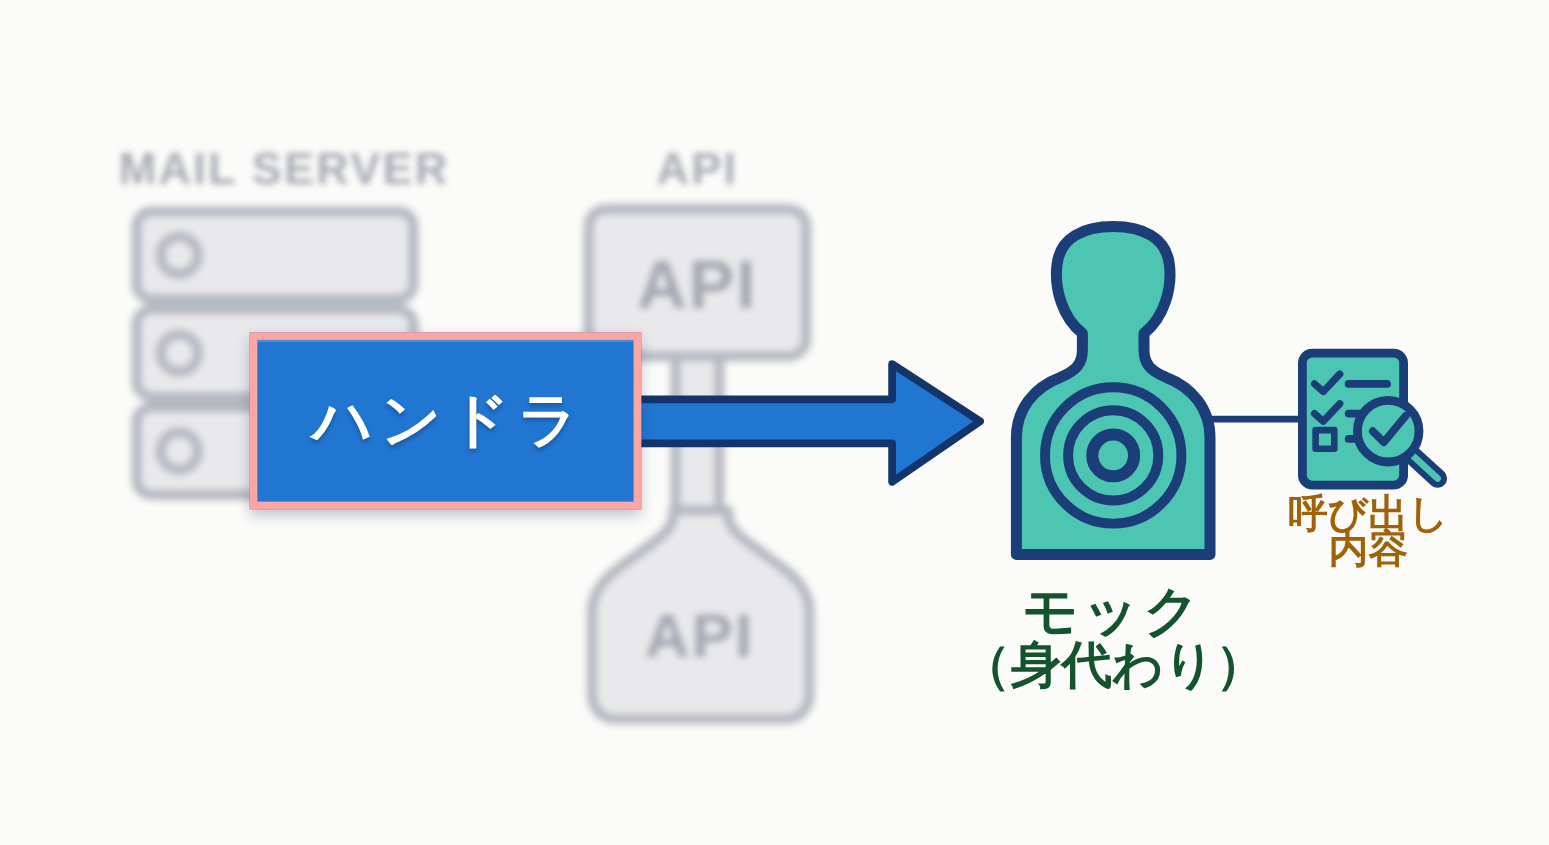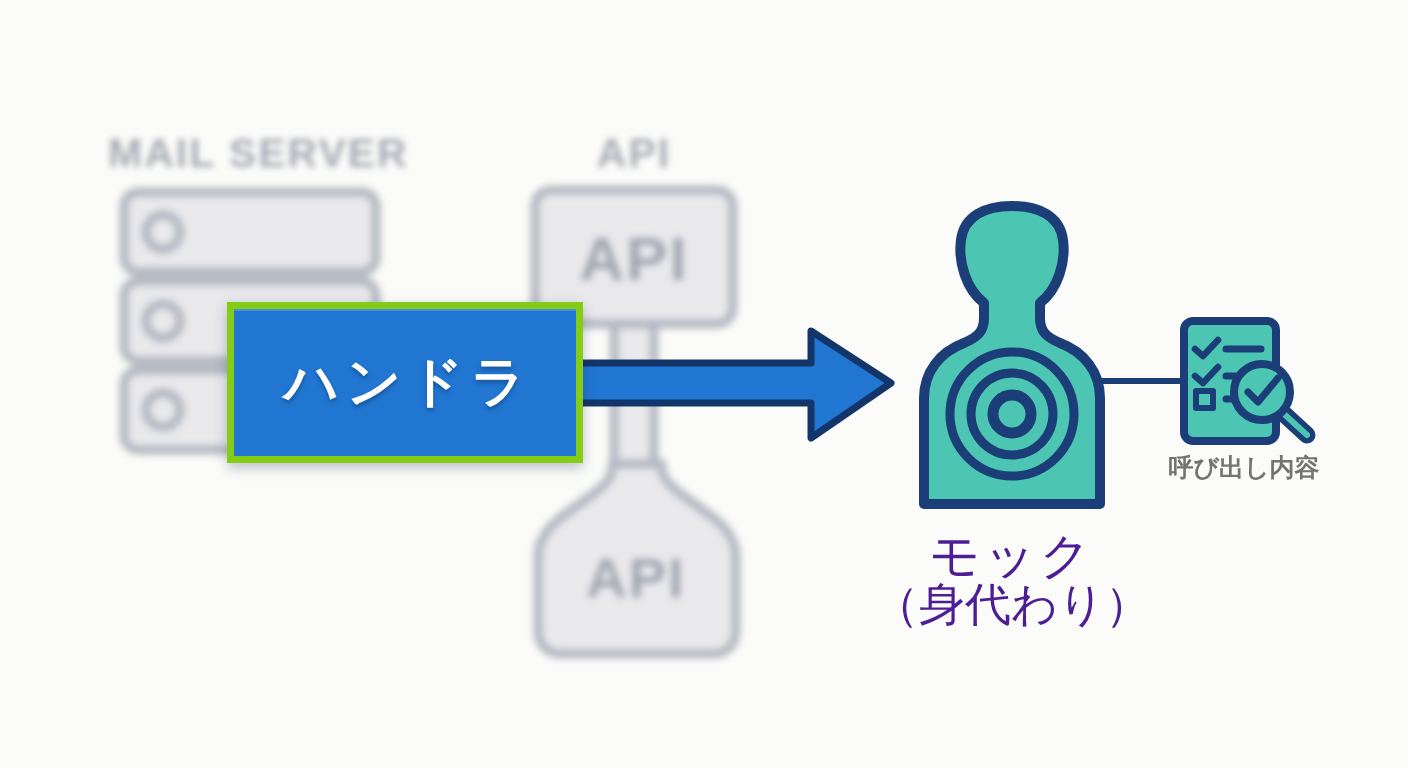--- a/index.html
+++ b/index.html
@@ -19,39 +19,39 @@
   .bg-label.api  { left:584px; top:130px; width:100px; text-align:center; font-size:41px; }
   .bg-icons { filter:blur(3.5px); }
   .bg-icons text {
     font-family:"Liberation Sans","DejaVu Sans",sans-serif;
     font-weight:bold; fill:#a2a6b0;
   }
 
   
   .handler-box {
     position:absolute; left:227px; top:302px; width:356px; height:161px;
-    background:#2176d2; border:7px solid #84cc16; box-sizing:border-box;
+    background:#2176d2; border:7px solid #fca5a5; box-sizing:border-box;
     display:flex; align-items:center; justify-content:center;
     box-shadow:0 5px 12px rgba(25,45,90,.28), inset 0 2px 0 rgba(255,255,255,.18);
   }
   .handler-box span {
     color:#ffffff; font-size:54px; font-weight:bold; letter-spacing:7px;
     text-shadow:0 3px 4px rgba(10,30,60,.35); padding-left:7px;
   }
 
   
   .mock-caption {
     position:absolute; left:872px; top:527px; width:280px; text-align:center;
-    color:#4c1d95; font-weight:normal;
+    color:#14532d; font-weight:bold;
   }
   .mock-caption .title { font-size:50px; line-height:58px; letter-spacing:4px; }
   .mock-caption .subtitle { font-size:46px; line-height:38px; }
   .verify-caption {
     position:absolute; left:1156px; top:451px; width:176px; text-align:center;
-    color:#737373; font-weight:bold; font-size:25px; line-height:32px;
+    color:#a16207; font-weight:bold; font-size:36px; line-height:32px;
   }
 </style>
 </head>
 <body>
 
 <div class="stage">
 
   <div class="bg-label mail">MAIL SERVER</div>
   <div class="bg-label api">API</div>
 

